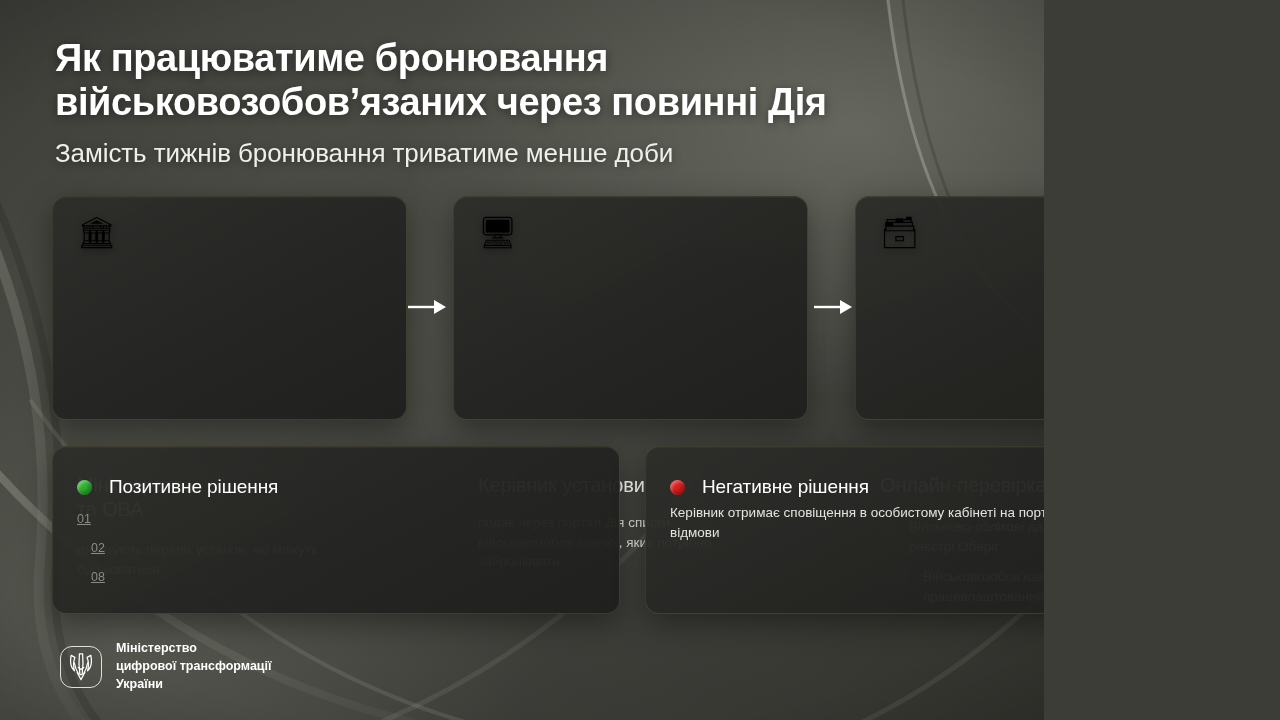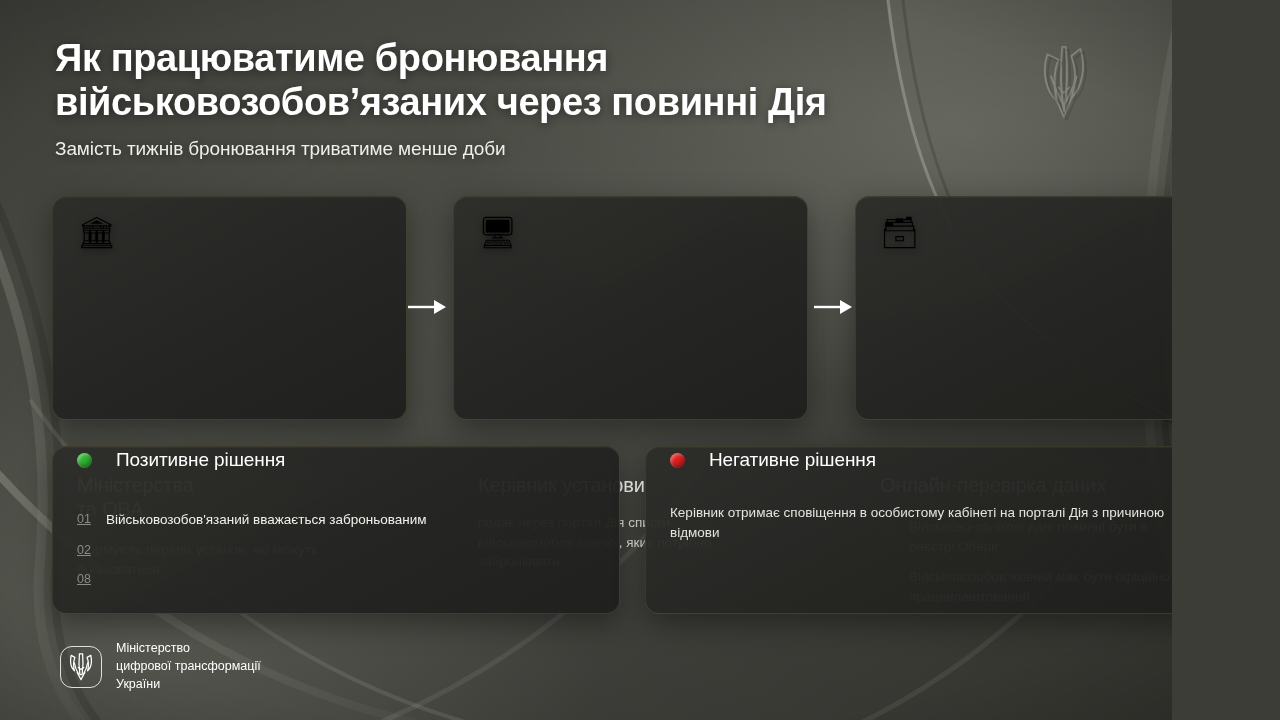--- a/index.html
+++ b/index.html
@@ -6,21 +6,21 @@
   * { margin:0; padding:0; box-sizing:border-box; }
 
   html, body {
     width:1280px; height:720px; overflow:hidden;
     font-family:"Liberation Sans", sans-serif;
     background:#3c3d37;
   }
 
   
   #stage {
-    position:relative; width:1172px; height:720px; overflow:hidden;
+    position:relative; width:1044px; height:720px; overflow:hidden;
     background:
       radial-gradient(ellipse 70% 60% at 82% 18%,  rgba(132,134,122,0.55) 0%, rgba(132,134,122,0) 62%),
       radial-gradient(ellipse 60% 55% at 12% 88%,  rgba(108,110,100,0.45) 0%, rgba(108,110,100,0) 66%),
       radial-gradient(ellipse 90% 80% at 50% 50%,  rgba(70,71,65,0.35) 0%, rgba(42,43,39,0.55) 100%),
       linear-gradient(138deg, #4b4c45 0%, #585a51 26%, #50514a 48%, #42433d 72%, #36372f 100%);
   }
 
   
   #stage::after{
     content:""; position:absolute; inset:0; pointer-events:none;
@@ -30,21 +30,21 @@
 
   .bg-svg { position:absolute; inset:0; width:1280px; height:720px; pointer-events:none; }
 
   
   .header { position:absolute; left:55px; top:36px; width:1000px; z-index:5; }
   .title {
     font-size:38px; line-height:1.16; font-weight:bold; color:#ffffff;
     letter-spacing:-0.4px; text-shadow:0 2px 10px rgba(0,0,0,0.45);
   }
   .subtitle {
-    margin-top:14px; font-size:19px; line-height:1.2; color:#efefe9; font-weight:400;
+    margin-top:14px; font-size:26px; line-height:1.2; color:#efefe9; font-weight:400;
     letter-spacing:-0.1px; text-shadow:0 2px 8px rgba(0,0,0,0.4);
   }
 
   
   .card {
     position:absolute; z-index:5;
     background:linear-gradient(152deg, rgba(45,45,42,0.96) 0%, rgba(36,36,34,0.97) 55%, rgba(31,31,29,0.97) 100%);
     border-radius:14px;
     border:1px solid rgba(122,110,74,0.30);
     box-shadow:0 10px 30px rgba(0,0,0,0.38), inset 0 1px 0 rgba(255,255,255,0.035);
@@ -56,21 +56,21 @@
     position:absolute; left:24px; font-size:20px; line-height:1.22; color:#ffffff; font-weight:400;
     letter-spacing:-0.15px;
   }
   .card-body {
     position:absolute; left:24px; font-size:13.5px; line-height:1.45; color:#e4e4de; font-weight:400;
   }
 
   
   .num-list { position:absolute; left:24px; }
   .num-row { display:flex; gap:13px; align-items:flex-start; }
-  .num-row + .num-row { margin-top:11px; }
+  .num-row + .num-row { margin-top:11px;margin-left:14px; }
   .num-idx { color:#8b8b84; font-size:12.5px; line-height:1.45; min-width:16px; flex:none;
              font-variant-numeric:tabular-nums;text-decoration:underline; }
   .num-txt { color:#f2f2ec; font-size:13.5px; line-height:1.45; }
 
   
   #card-step-1 { left:52px;  top:196px; width:355px; height:224px; }
   #card-step-2 { left:453px; top:196px; width:355px; height:224px; }
   #card-step-3 { left:855px; top:196px; width:353px; height:224px; }
 
   #card-step-1 .card-title { top:276px; }
@@ -78,40 +78,40 @@
   #card-step-2 .card-title { top:276px; }
   #card-step-2 .card-body  { top:316px; width:305px; }
   #card-step-3 .card-title { top:276px; }
   #card-step-3 .num-list   { top:320px; width:310px; }
 
   
   #card-positive { left:52px;  top:446px; width:568px; height:168px; }
   #card-negative { left:645px; top:446px; width:563px; height:168px; }
 
   .decision-head {
-    position:absolute; left:24px; top:2px; display:flex; align-items:center; gap:24px;
+    position:absolute; left:24px; top:29px; display:flex; align-items:center; gap:17px;
   }
   .dot { width:15px; height:15px; border-radius:50%; flex:none;
          box-shadow:inset -2px -3px 4px rgba(0,0,0,0.35), inset 2px 2px 3px rgba(255,255,255,0.35); }
   .decision-title { font-size:19px; color:#ffffff; font-weight:400; letter-spacing:-0.1px; }
 
   #card-positive .num-list { top:63px; width:520px; }
   #card-negative .card-body { top:56px; width:520px; }
 
   
   .arrow { position:absolute; z-index:6; width:42px; height:22px; }
 
   
   .footer { position:absolute; left:60px; top:640px; display:flex; align-items:center; gap:14px; z-index:5; }
   .logo-box {
     width:42px; height:42px; border-radius:12px; border:1.4px solid rgba(255,255,255,0.82);
     display:flex; align-items:center; justify-content:center; flex:none;
   }
   .footer-text { font-size:12.5px; line-height:1.42; color:#ffffff; font-weight:400; }
-  .footer-text div { white-space:nowrap; }
+  .footer-text div { white-space:nowrap;font-weight:bold; }
 </style>
 </head>
 <body>
 
 <div id="stage">
 
   <svg class="bg-svg" viewBox="0 0 1280 720" preserveAspectRatio="none">
     <defs>
       <linearGradient id="arcg" x1="0" y1="0" x2="1" y2="1">
         <stop offset="0%" stop-color="#c9cbbe" stop-opacity="0.32"></stop>
@@ -209,21 +209,20 @@
   </div>
 
   <div class="card" id="card-positive">
     <div class="decision-head">
       <span class="dot" style="background:#2fb431"></span>
       <span class="decision-title">Позитивне рішення</span>
     </div>
     <div class="num-list">
       <div class="num-row">
         <span class="num-idx">01</span>
-        <span class="num-txt">Військовозобов'язаний вважається заброньованим</span>
       </div>
       <div class="num-row">
         <span class="num-idx">02</span>
       </div>
       <div class="num-row">
         <span class="num-idx">08</span>
       </div>
     </div>
   </div>
 

